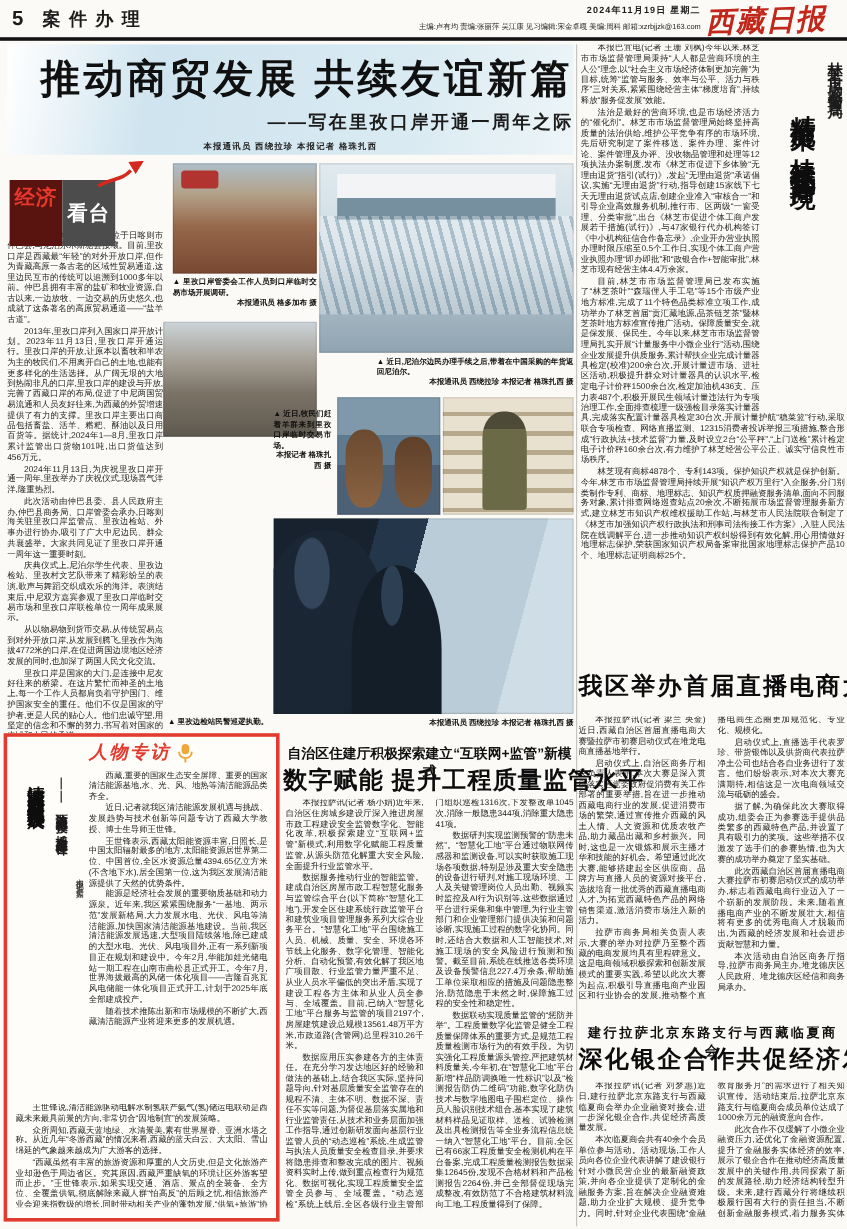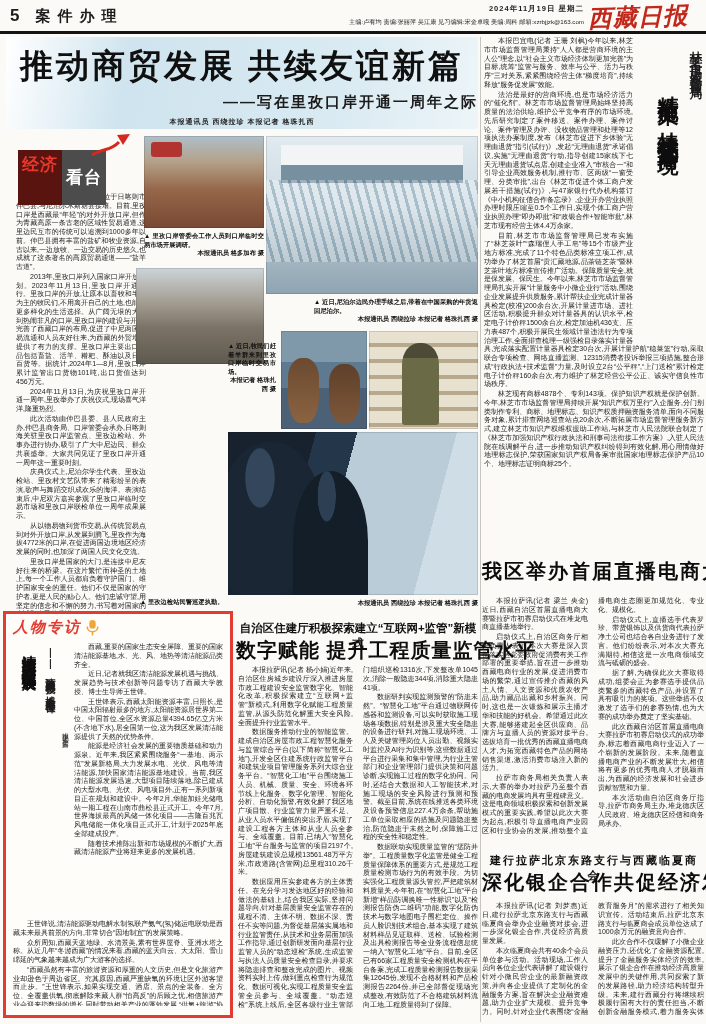--- a/index.html
+++ b/index.html
@@ -15,29 +15,29 @@
   .hdr-right{right:122px;top:4px;width:340px;text-align:right}
   .hdr-date{font-size:7.5px;font-weight:700;letter-spacing:1px}
   .hdr-credits{font-size:6.2px;color:#222;margin-top:4px}
   .masthead{right:6px;top:1px;width:112px;height:30px;color:#c1271b;font-family:"Liberation Serif","DejaVu Serif",serif;
     font-size:24px;font-weight:900;font-style:italic;transform:rotate(-2deg);letter-spacing:1px;white-space:nowrap}
   .hdr-rule{left:0;right:0;top:31px;height:2.5px;background:#141414}
 
   
   .hl-block{left:6px;top:37px;width:472px;height:92px;
     background:linear-gradient(100deg,#ffffff 0%,#cfe4ef 26%,#d9eaf2 70%,#edf5f8 100%)}
-  .hl-main{font-size:33px;font-weight:900;letter-spacing:3px;text-align:center;padding-top:7px;color:#101010}
+  .hl-main{font-size:33px;font-weight:900;letter-spacing:3px;text-align:right;padding-top:7px;color:#101010}
   .hl-sub{font-size:15px;font-weight:900;text-align:right;margin-top:4px;letter-spacing:2px}
   .hl-byline{font-size:7px;font-weight:700;text-align:center;margin-top:5px;letter-spacing:1px;color:#222}
 
   
   .news{font-size:7px;line-height:1.25;text-align:justify;text-indent:14px;color:#1b1b1b;margin-bottom:1px}
   .clip{overflow:hidden}
 
-  .left-col{left:16px;top:134px;width:130px;height:478px}
+  .left-col{left:6px;top:134px;width:130px;height:478px}
   .eco-logo{position:relative;height:52px;margin:2px 0 5px 2px}
   .eco-boxes{display:inline-flex;margin-top:14px}
   .eco1{background:#5a1410;color:#e8372c;font-weight:900;font-size:17px;padding:3px 4px;letter-spacing:1px}
   .eco2{background:#4c4c4c;color:#ffffff;font-weight:900;font-size:17px;padding:16px 4px;letter-spacing:1px}
   .eco-arrow{position:absolute;top:-3px;right:14px}
 
   
   .photos{left:138px;top:132px;width:340px;height:482px}
   .ph{position:absolute;overflow:hidden;background:#cfcfcf;box-shadow:0 0 0 1px rgba(0,0,0,.12) inset}
   .ph-market{left:6px;top:4px;width:120px;height:92px;background:linear-gradient(180deg,#aebfca 0%,#b3a189 28%,#96674a 58%,#784832 100%)}
@@ -89,21 +89,21 @@
 
   .ec-kicker{left:484px;top:541px;width:220px}
   .ec-head{left:482px;top:558px;width:224px}
   .ec-body{left:482px;top:597px;width:222px;height:249px}
   .bk-kicker{left:484px;top:853px;width:220px}
   .bk-head{left:482px;top:869px;width:224px}
   .bk-body{left:482px;top:902px;width:222px;height:118px}
 
   
   .iv-box{left:3px;top:611px;width:230px;height:407px;border:3px solid #e23b2f;background:#fffdfa;padding:4px 7px}
-  .iv-logo{height:24px;}
+  .iv-logo{height:24px;text-align:center}
   .iv-logo-text{font-size:15px;font-weight:900;font-style:italic;color:#e23b2f;letter-spacing:2px;vertical-align:middle}
   .iv-top{display:flex;height:274px;margin-top:1px}
   .iv-title{writing-mode:vertical-rl;font-size:14.5px;font-weight:900;letter-spacing:1.5px;width:25px;color:#0e0e0e}
   .iv-sub{writing-mode:vertical-rl;font-size:10px;font-weight:700;width:19px;padding-top:5px;letter-spacing:1px}
   .iv-byline{writing-mode:vertical-rl;font-size:6.8px;width:13px;margin-top:84px;color:#333;letter-spacing:1px}
   .iv-body{flex:1;overflow:hidden;margin-left:4px}
   .iv-rest{height:86px;overflow:hidden;margin-top:3px}
 
   
   .dg-kicker{left:238px;top:621px;width:240px;font-size:11.5px;letter-spacing:0}

